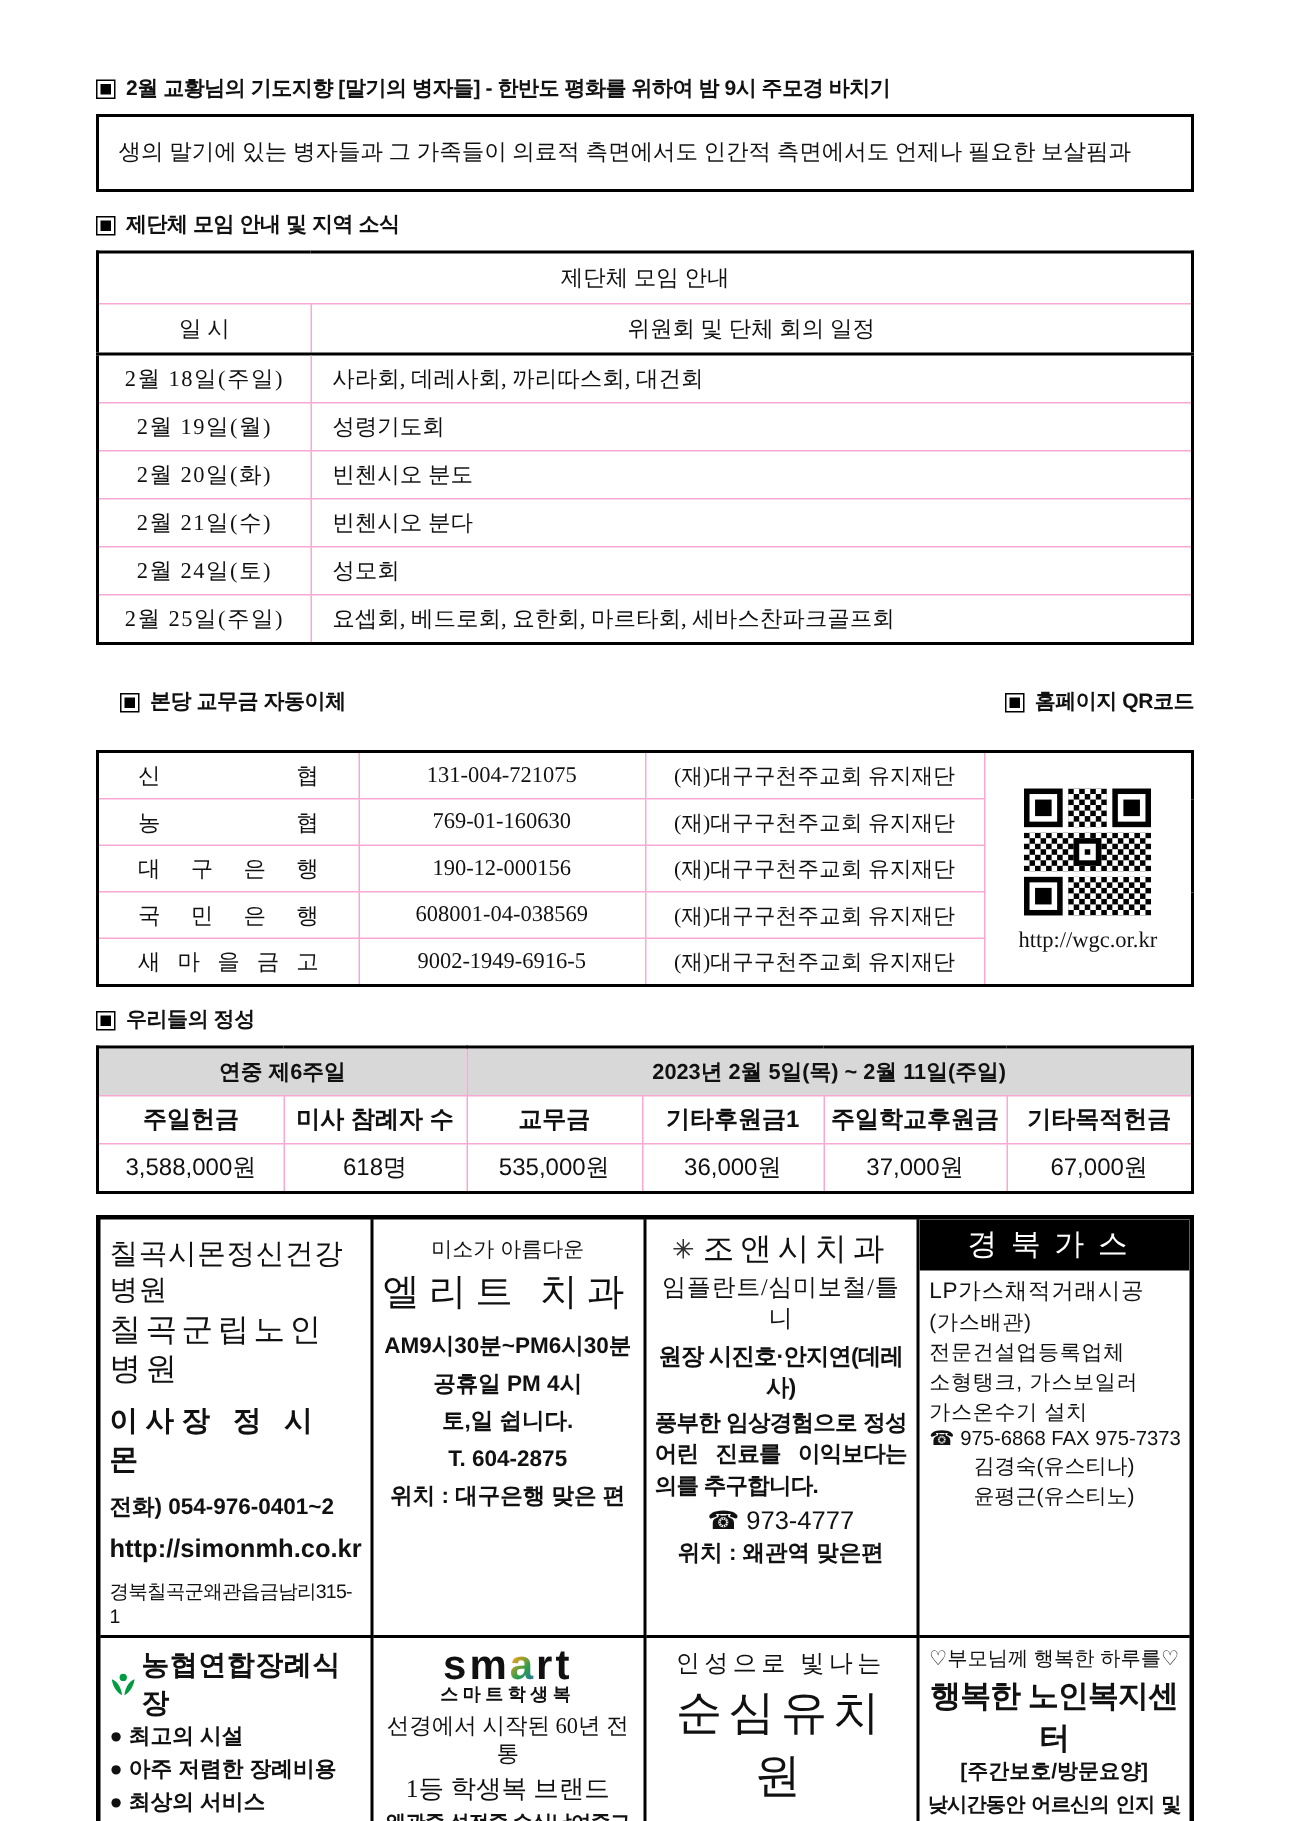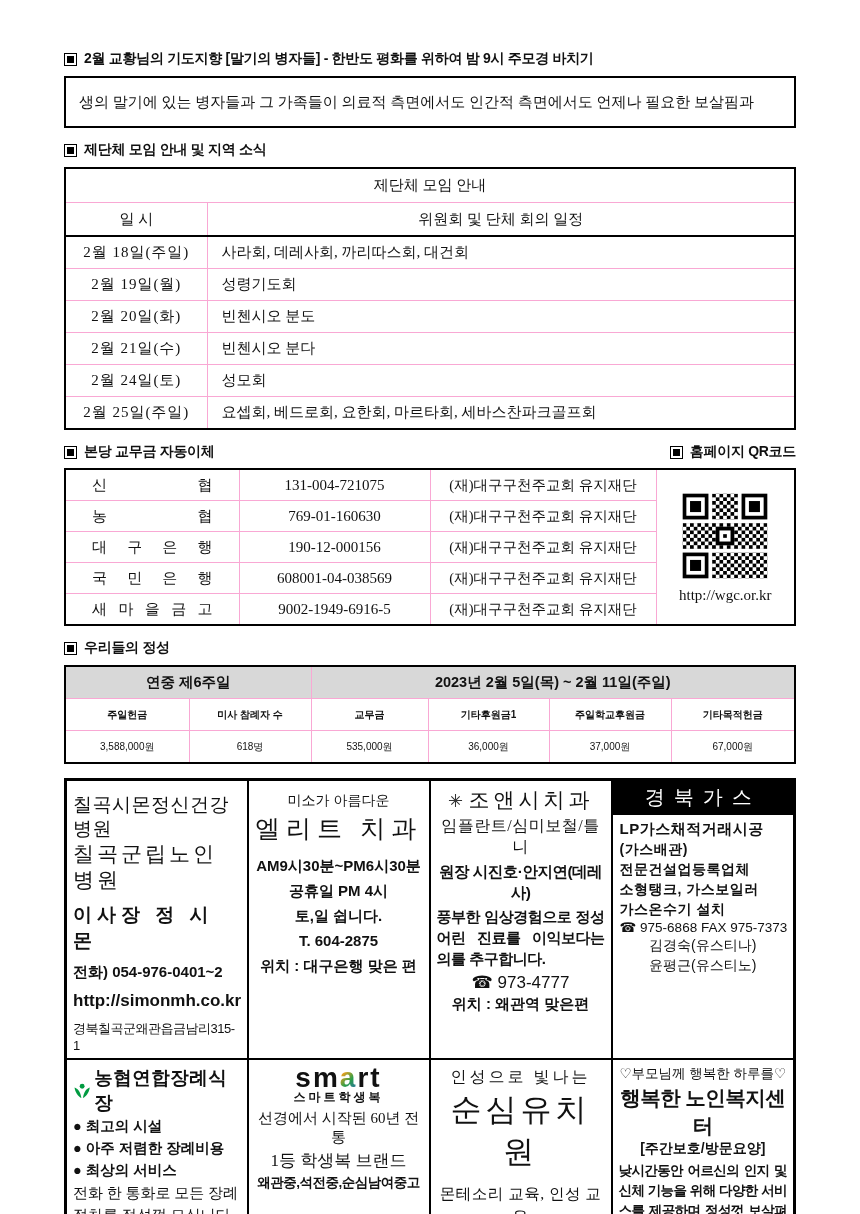--- a/index.html
+++ b/index.html
@@ -36,21 +36,21 @@
   .dual-heading{display:flex;justify-content:space-between;align-items:center;margin:0 0 7px;}
   .banking td{font-size:15px;height:28px;vertical-align:middle;text-align:center;}
   .banking .bank-cell{text-align:justify;text-align-last:justify;padding:0 26px;}
   .banking .holder-cell{font-size:14.5px;}
   .banking .qr-cell{vertical-align:middle;text-align:center;padding:2px 16px;}
   .qr-wrap{display:flex;flex-direction:column;align-items:center;}
   .qr-url{font-size:15px;margin-top:5px;}
   .banking{margin-bottom:13px;}
 
   
-  .offering td{height:29px;vertical-align:middle;text-align:center;font-size:10px;}
+  .offering td{height:29px;vertical-align:middle;text-align:center;font-size:16px;}
   .offering .band td{background:#d8d8d8;font-weight:bold;font-size:14.5px;}
   .offering .cols td{font-weight:bold;}
   .offering{margin-bottom:14px;}
 
   
   table.ads{border:3px solid #000;}
   table.ads td{border:2px solid #000;vertical-align:top;height:183px;padding:5px 6px;}
   .ads .ctr{text-align:center;}
   
   .ad-hospital{padding-top:12px !important;}
@@ -69,21 +69,21 @@
   .j-serv{font-size:16px;margin-top:2px;letter-spacing:0.5px;}
   .j-dir{font-weight:bold;font-size:15.5px;margin-top:4px;letter-spacing:-0.5px;}
   .j-desc{font-weight:bold;font-size:15px;line-height:21px;text-align:justify;margin-top:2px;letter-spacing:-0.5px;}
   .j-phone{font-weight:normal;font-size:17px;margin-top:3px;}
   .j-loc{font-weight:bold;font-size:15px;margin-top:2px;}
   
   td.ad-gas{padding:0 !important;}
   .g-head{background:#000;color:#fff;text-align:center;font-size:20px;letter-spacing:9px;
           padding:3px 0 4px;font-family:"Liberation Serif","DejaVu Serif",serif;}
   .g-body{padding:4px 7px 0;}
-  .g-line{font-weight:bold;font-size:14px;line-height:20px;letter-spacing:0.5px;}
+  .g-line{font-weight:normal;font-size:14px;line-height:20px;letter-spacing:0.5px;}
   .g-line.first{font-size:15px;}
   .g-phone{font-weight:normal;font-size:13.5px;margin-top:0;white-space:nowrap;}
   .g-person{text-align:center;font-size:14px;line-height:20px;}
   
   .f-title{font-weight:bold;font-size:18.5px;display:flex;align-items:center;gap:3px;letter-spacing:0.5px;}
   .f-bullet{font-weight:bold;font-size:14.5px;line-height:22px;}
   .f-desc{font-size:15px;line-height:22px;margin-top:1px;}
   
   .s-logo{font-weight:bold;font-size:28px;line-height:26px;letter-spacing:2px;}
   .s-logo .rainbow{background:linear-gradient(135deg,#d33 0%,#e8a020 30%,#2b9e4a 60%,#2a62c9 100%);
@@ -154,21 +154,21 @@
       <td class="sched-cell">성모회</td>
     </tr>
     <tr>
       <td class="date-cell">2월 25일(주일)</td>
       <td class="sched-cell">요셉회, 베드로회, 요한회, 마르타회, 세바스찬파크골프회</td>
     </tr>
   </tbody>
     </table>
 
   <div class="dual-heading">
-    <div class="sec-heading" style="margin:0">
+    <div class="sec-heading" style="margin:16px">
       <span class="sq"></span>
       <span class="htext">본당 교무금 자동이체</span>
     </div>
     <div class="sec-heading" style="margin:0">
       <span class="sq"></span>
       <span class="htext">홈페이지 QR코드</span>
     </div>
   </div>
   <table class="tbl banking serif">
     <colgroup>

